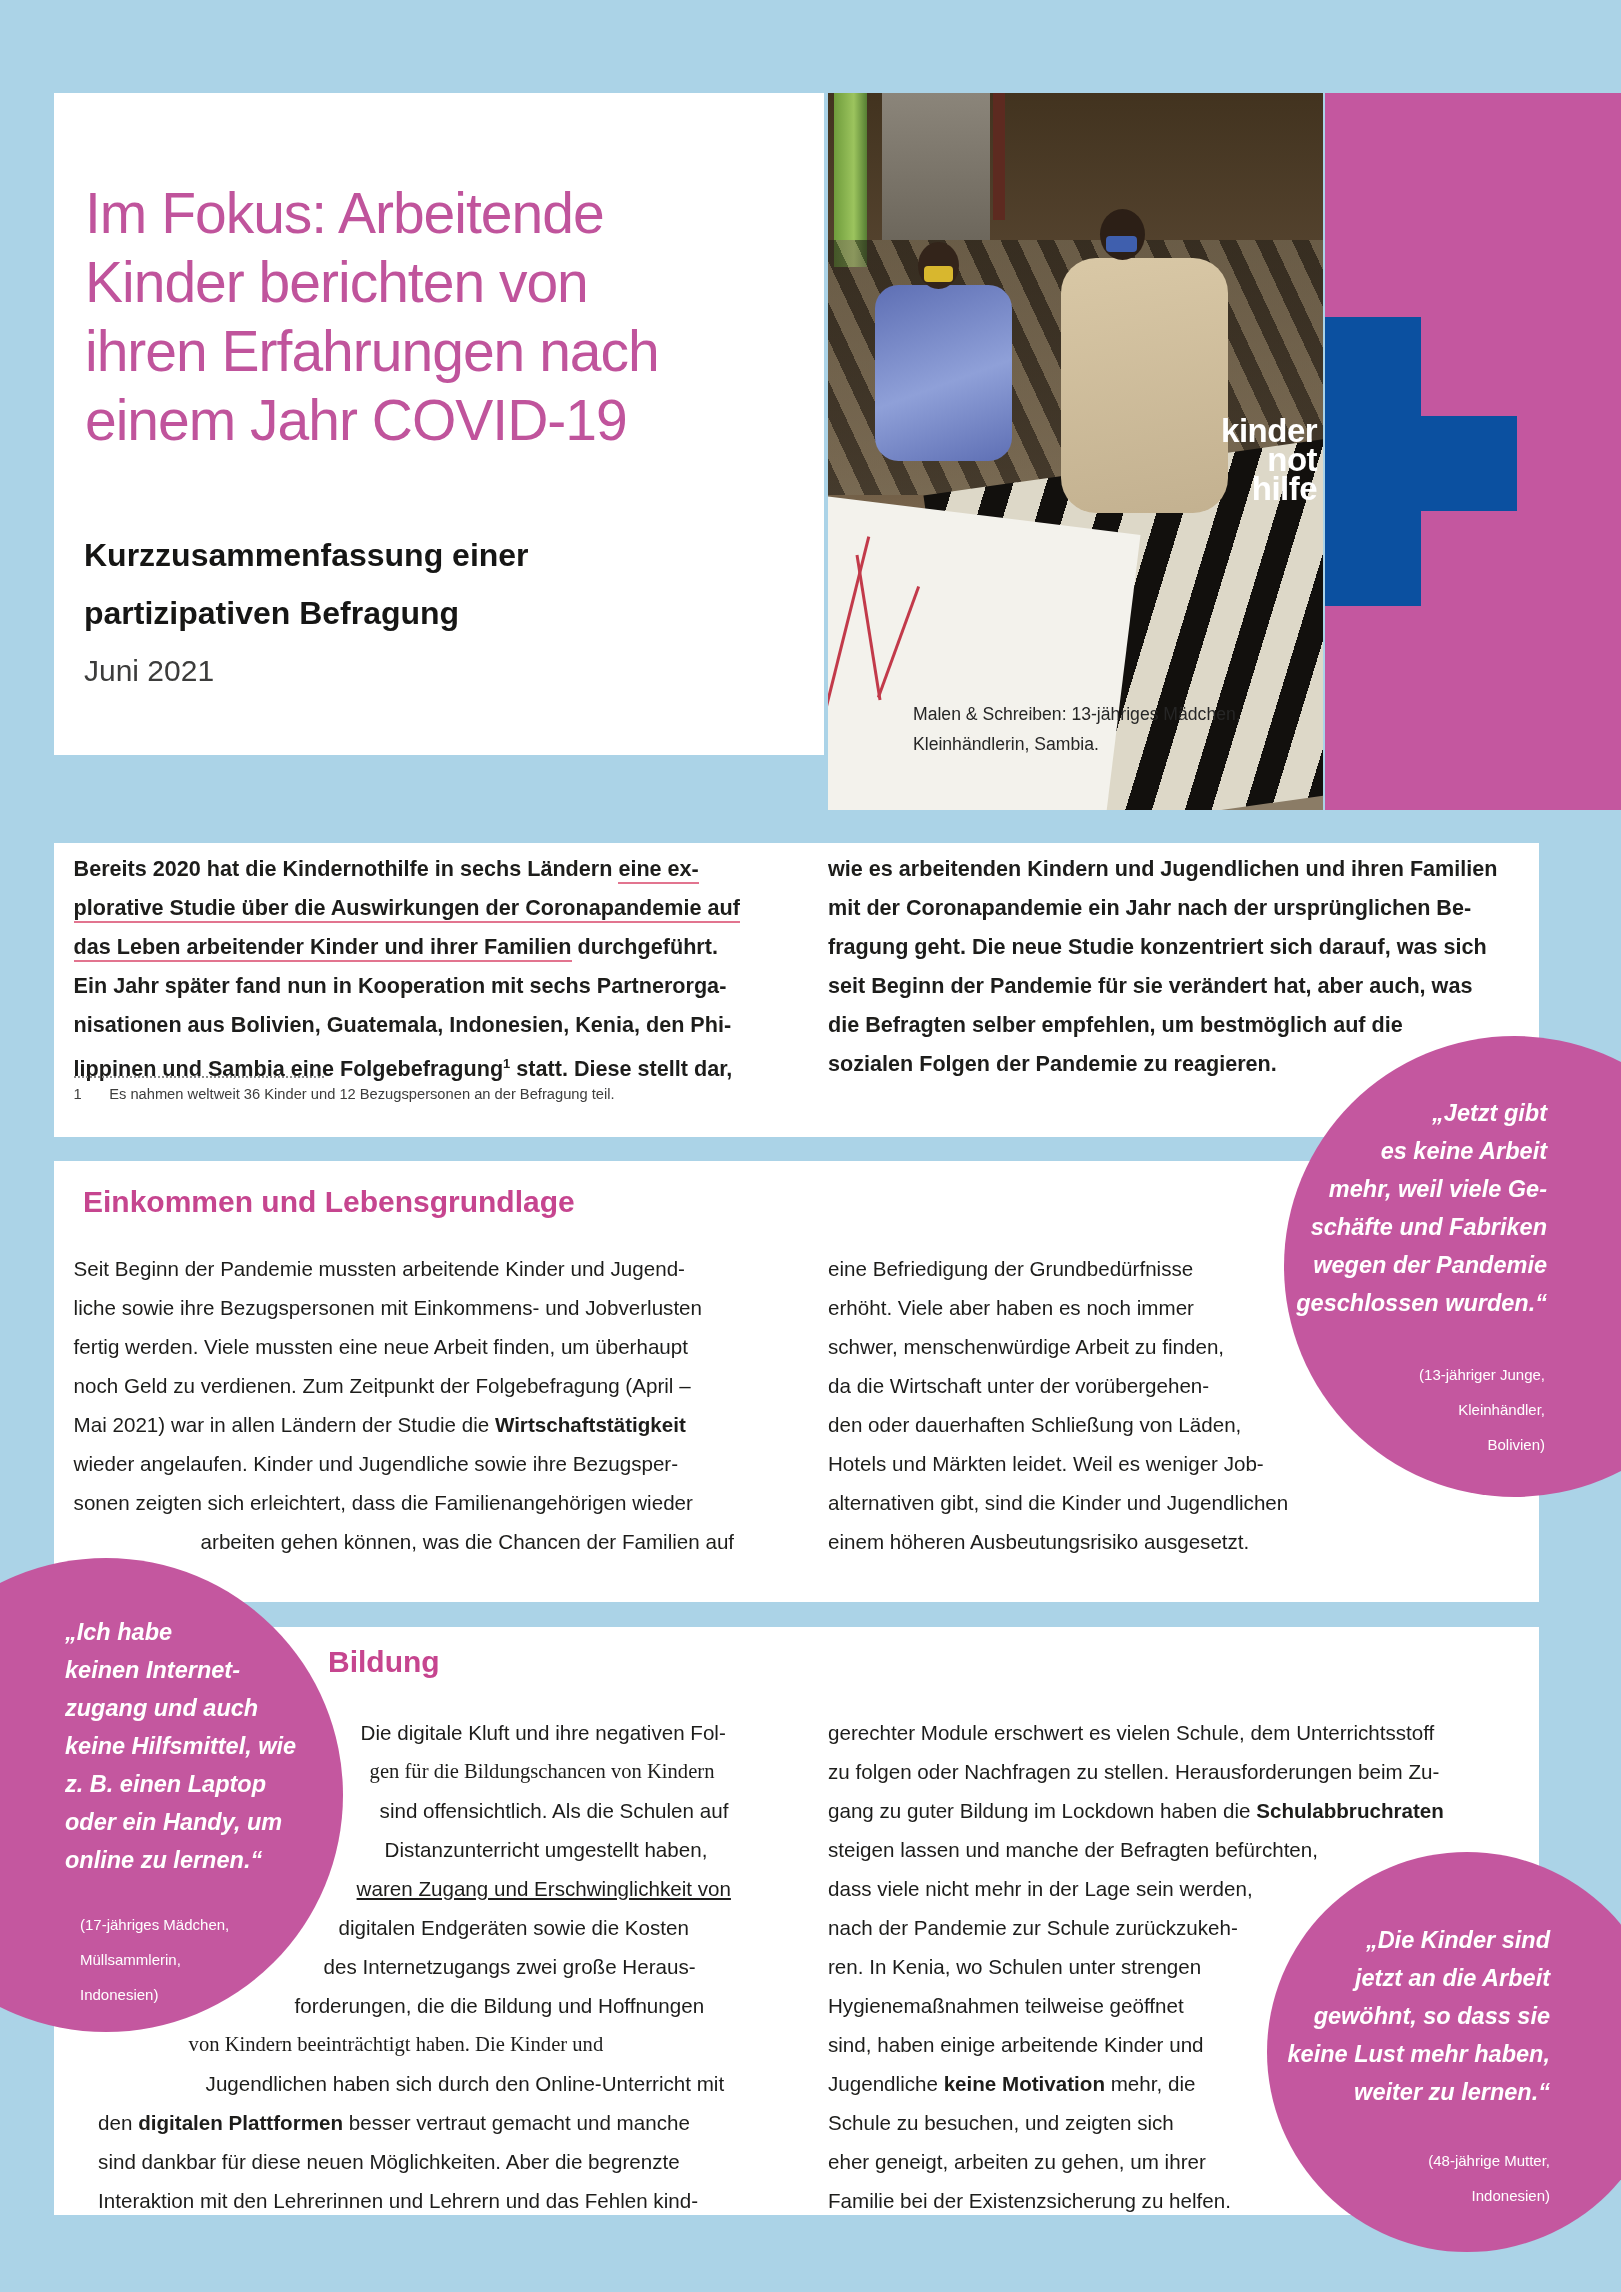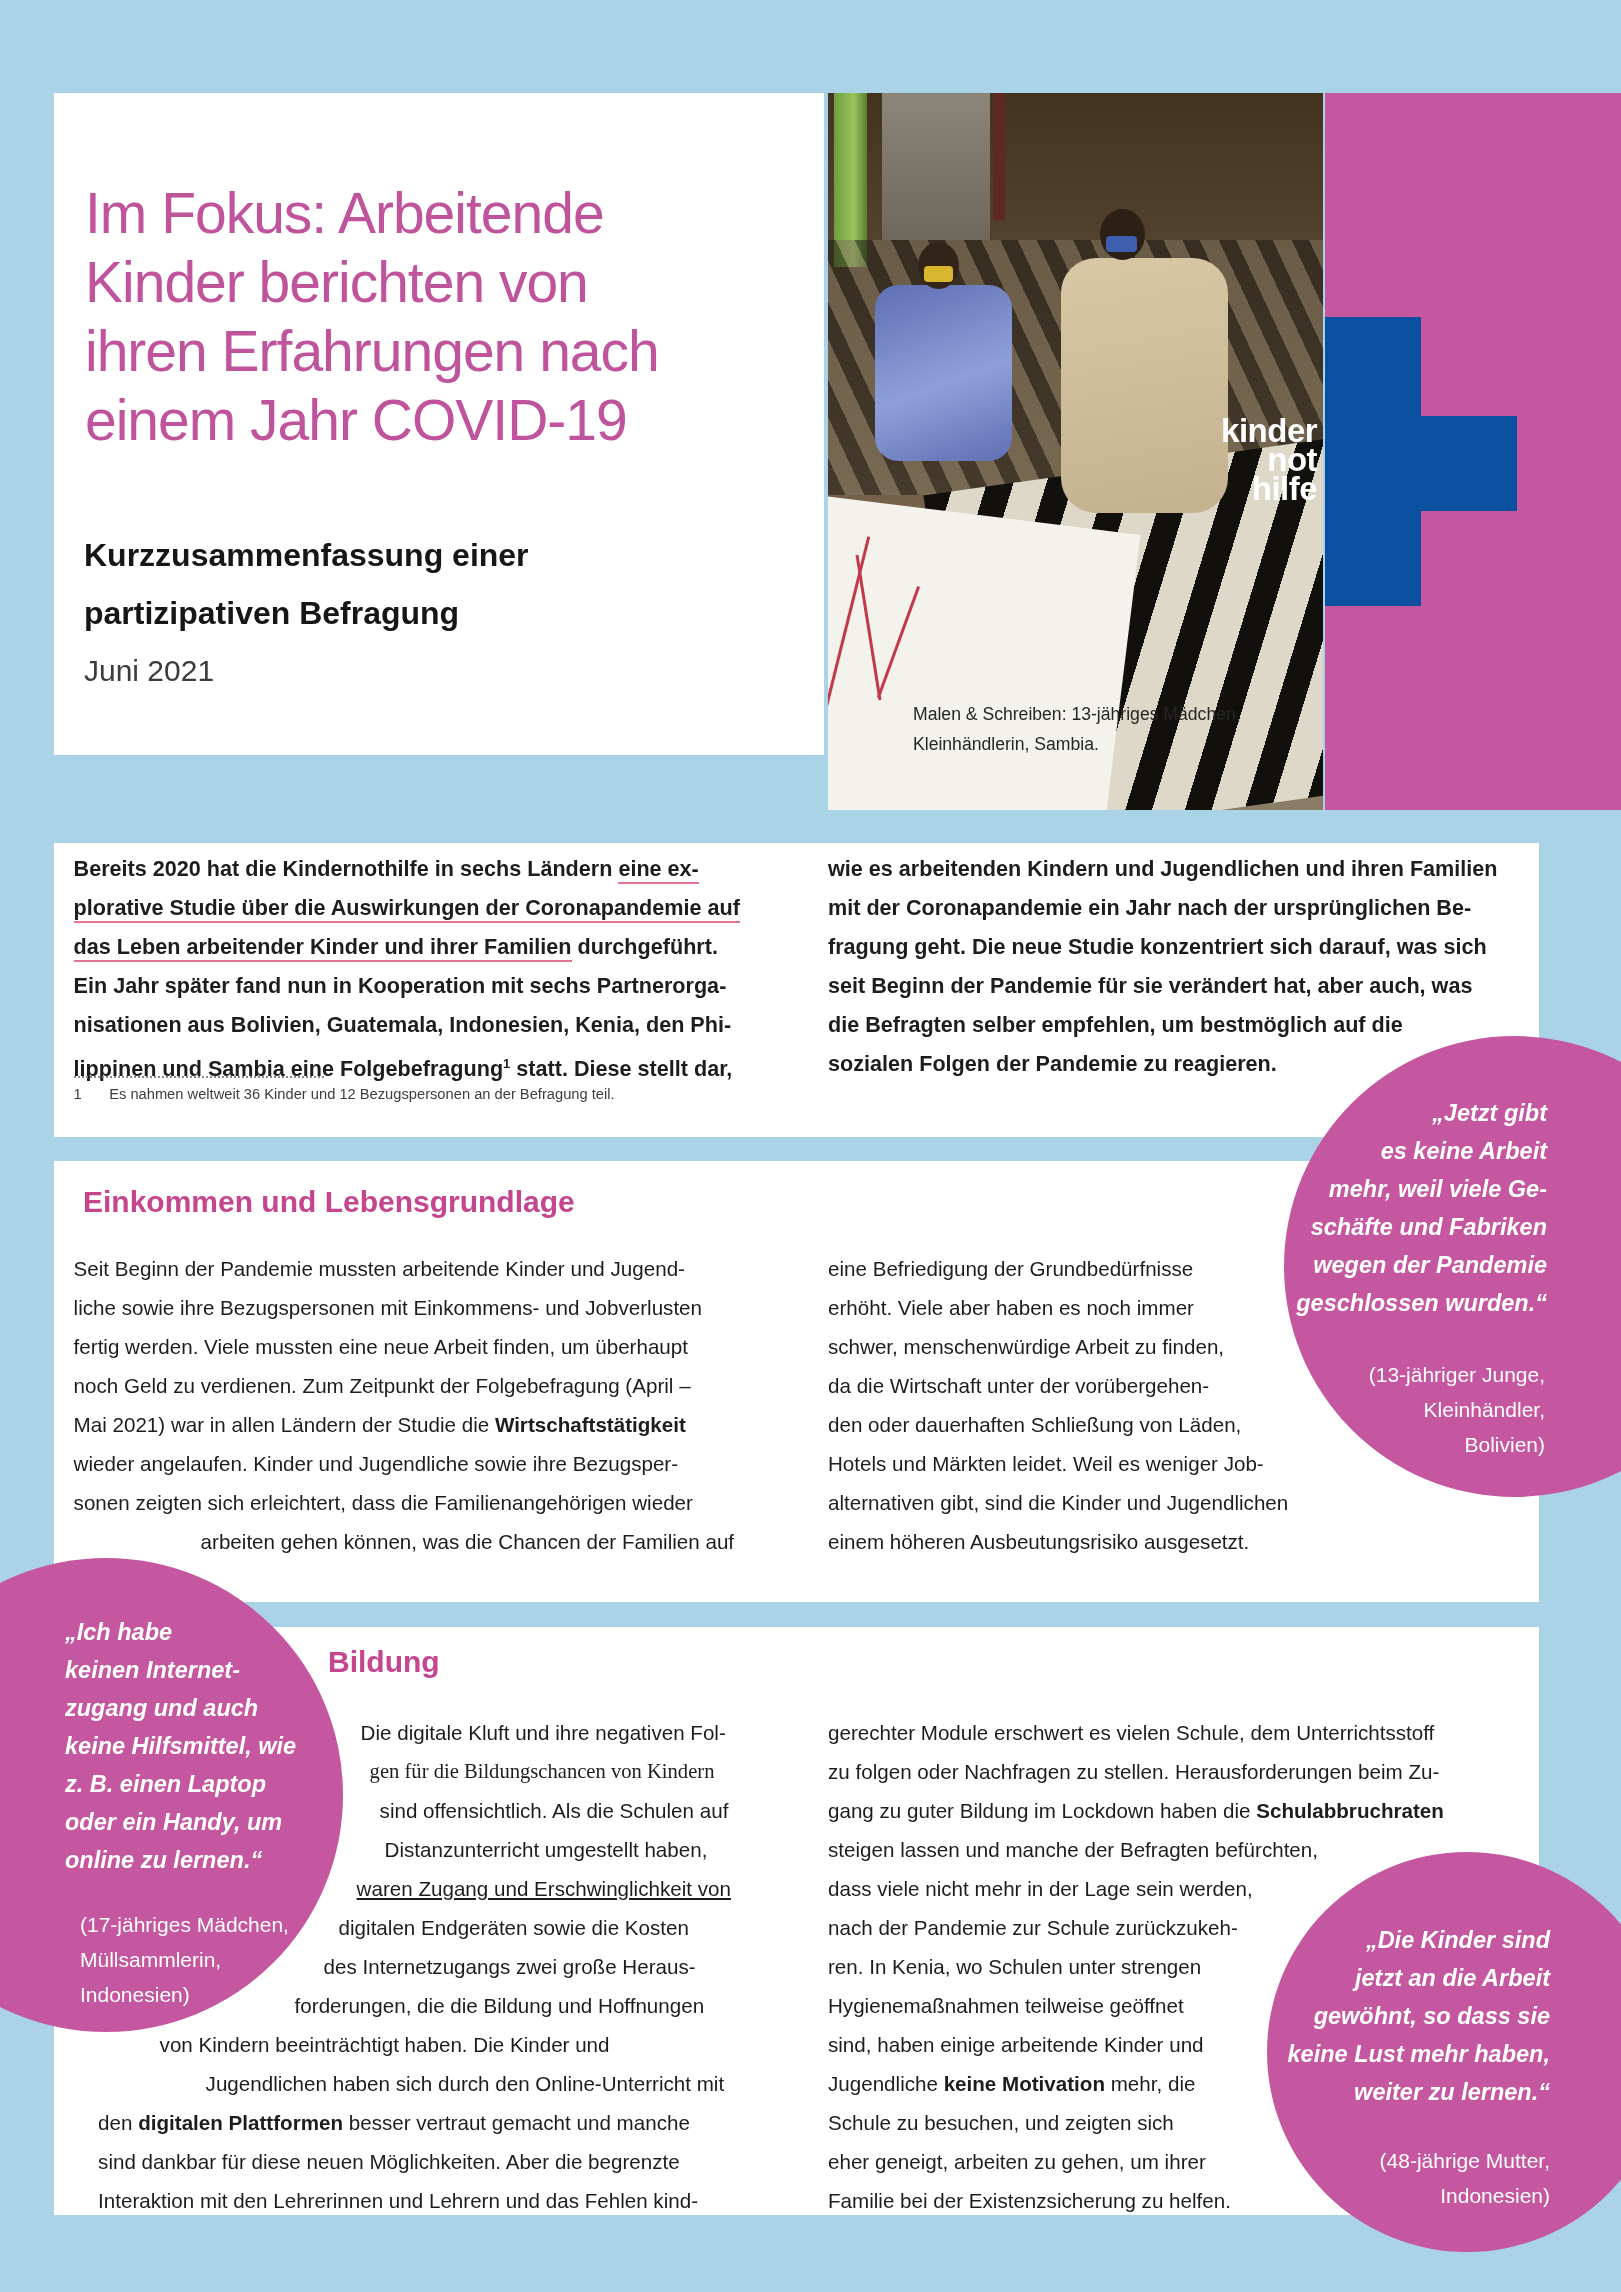--- a/index.html
+++ b/index.html
@@ -77,31 +77,31 @@
   #edu-left{left:19.6px;top:86px;}
   #edu-right{left:774px;top:86px;}
   #edu-left-wrapped .ln:nth-child(1){margin-left:287px;}
   #edu-left-wrapped .ln:nth-child(2){margin-left:296px;font-family:Liberation Serif, serif;}
   #edu-left-wrapped .ln:nth-child(3){margin-left:306px;}
   #edu-left-wrapped .ln:nth-child(4){margin-left:311px;}
   #edu-left-wrapped .ln:nth-child(5){margin-left:283px;text-decoration:underline;}
   #edu-left-wrapped .ln:nth-child(6){margin-left:265px;}
   #edu-left-wrapped .ln:nth-child(7){margin-left:250px;}
   #edu-left-wrapped .ln:nth-child(8){margin-left:221px;}
-  #edu-left-wrapped .ln:nth-child(9){margin-left:86px;}
+  #edu-left-wrapped .ln:nth-child(9){margin-left:115px;font-family:Liberation Serif, serif;}
   #edu-left-wrapped .ln:nth-child(10){margin-left:132px;}
   #edu-left-flush{margin-left:24.5px;}
 
   
   .circle{position:absolute;border-radius:50%;background:var(--pink);}
   #circle-1{left:1284px;top:1036px;width:461px;height:461px;}
   #circle-2{left:-131px;top:1558px;width:474px;height:474px;}
   #circle-3{left:1267px;top:1852px;width:400px;height:400px;}
   .q-text{position:absolute;color:#fff;font-weight:bold;font-style:italic;font-size:23.5px;line-height:38px;}
-  .q-attr{position:absolute;color:#fff;font-size:21px;line-height:35px;}
+  .q-attr{position:absolute;color:#fff;font-size:15px;line-height:35px;}
   #q1-text{right:74px;top:1094px;text-align:right;}
   #q1-attr{right:76px;top:1357px;text-align:right;}
   #q2-text{left:65px;top:1613px;}
   #q2-attr{left:80px;top:1907px;}
   #q3-text{right:71px;top:1921px;text-align:right;}
   #q3-attr{right:71px;top:2143px;text-align:right;}
 </style>
 </head>
 <body>
 

